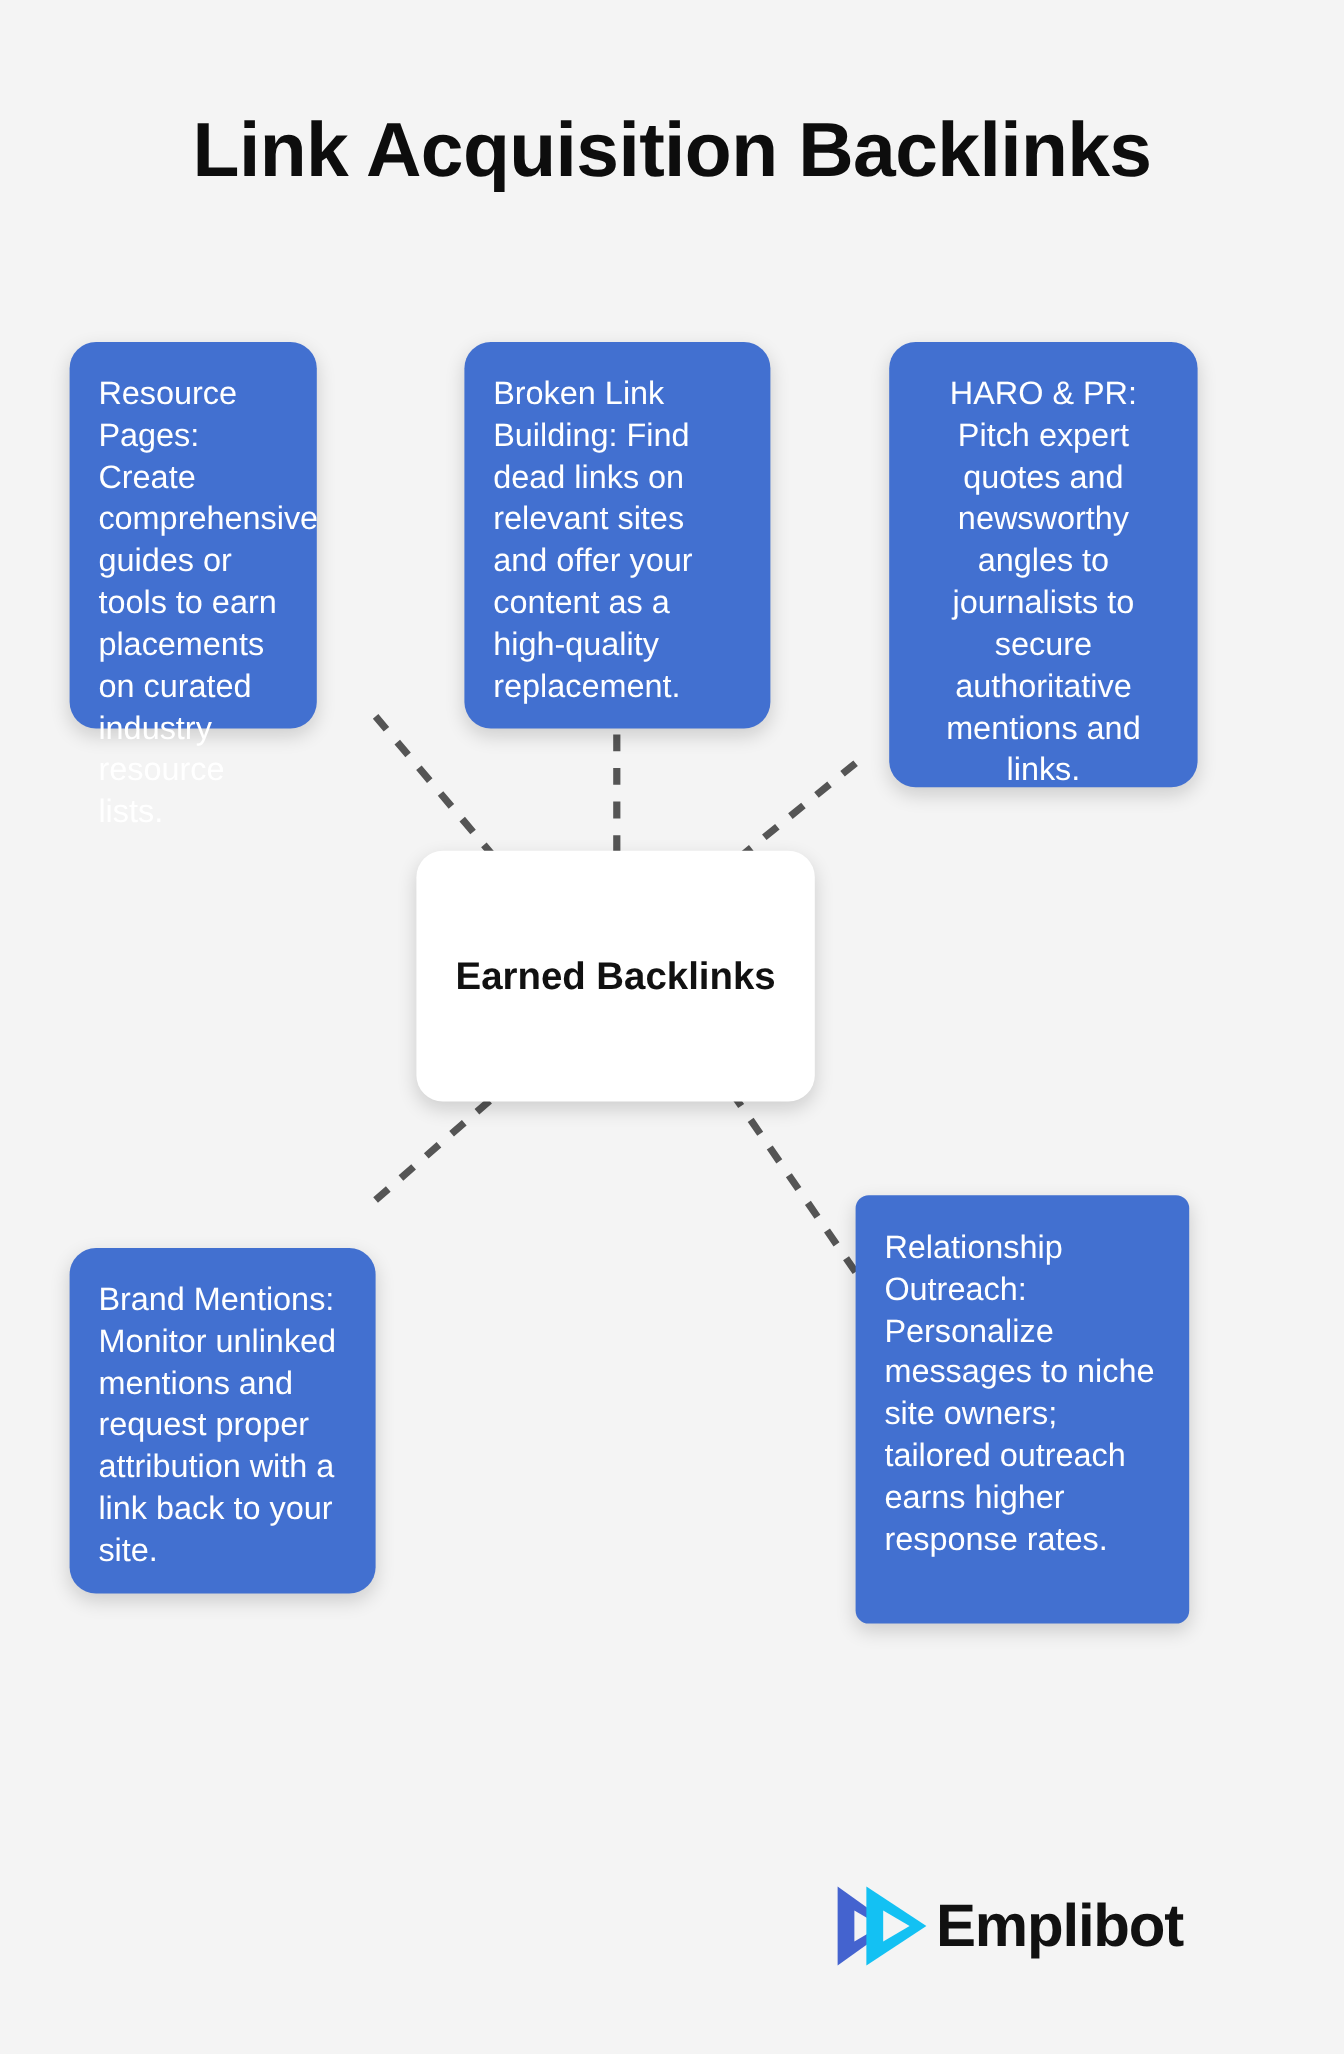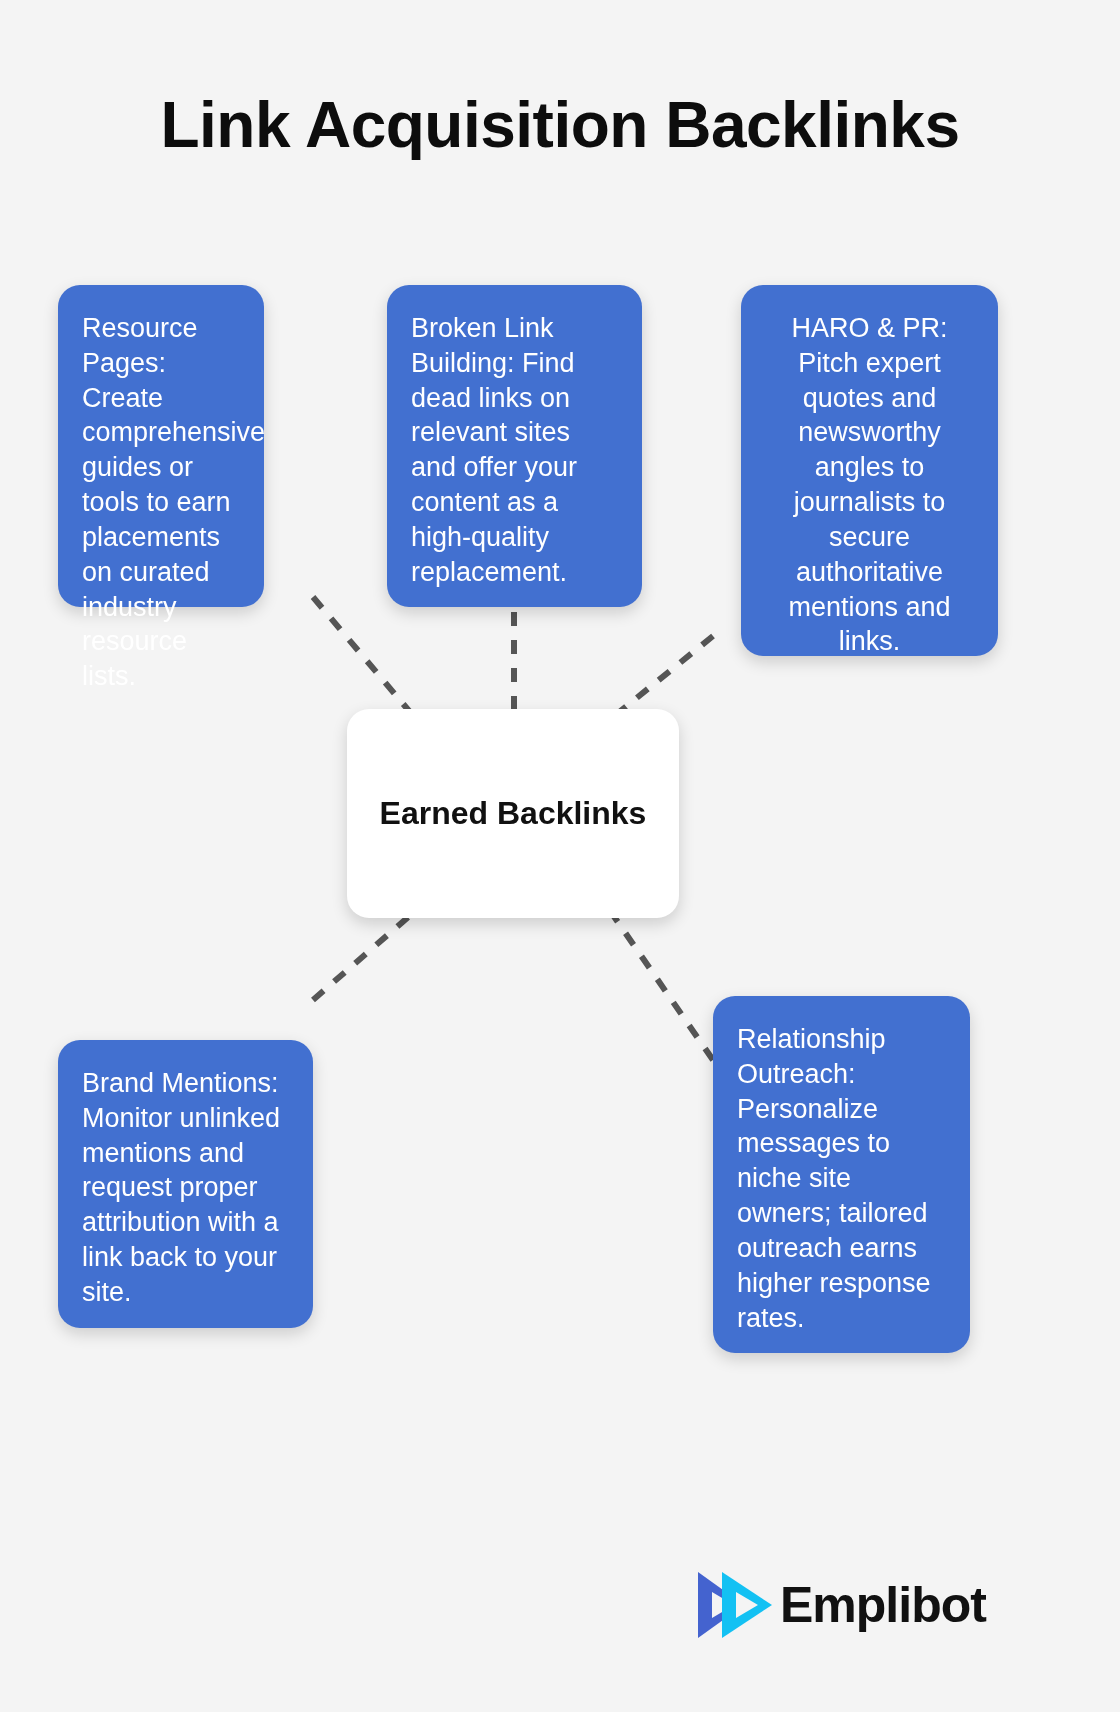--- a/index.html
+++ b/index.html
@@ -71,21 +71,21 @@
     padding: 16px;
     box-sizing: border-box;
   }
 
   
   #node-resource-pages   { left: 58px;  top: 285px;  width: 206px; height: 322px; }
   #node-broken-link      { left: 387px; top: 285px;  width: 255px; height: 322px; }
   #node-haro-pr          { left: 741px; top: 285px;  width: 257px; height: 371px; text-align: center; }
   #node-center           { left: 347px; top: 709px;  width: 332px; height: 209px; }
   #node-brand-mentions   { left: 58px;  top: 996px;  width: 255px; height: 288px; margin-top: 44px; }
-  #node-relationship     { left: 713px; top: 996px;  width: 257px; height: 357px; }
+  #node-relationship     { left: 713px; top: 996px;  width: 278px; height: 357px; border-radius: 11px; }
 
   
   #logo {
     position: absolute;
     left: 694px;
     top: 1568px;
     width: 290px;
     height: 74px;
     display: flex;
     align-items: center;

